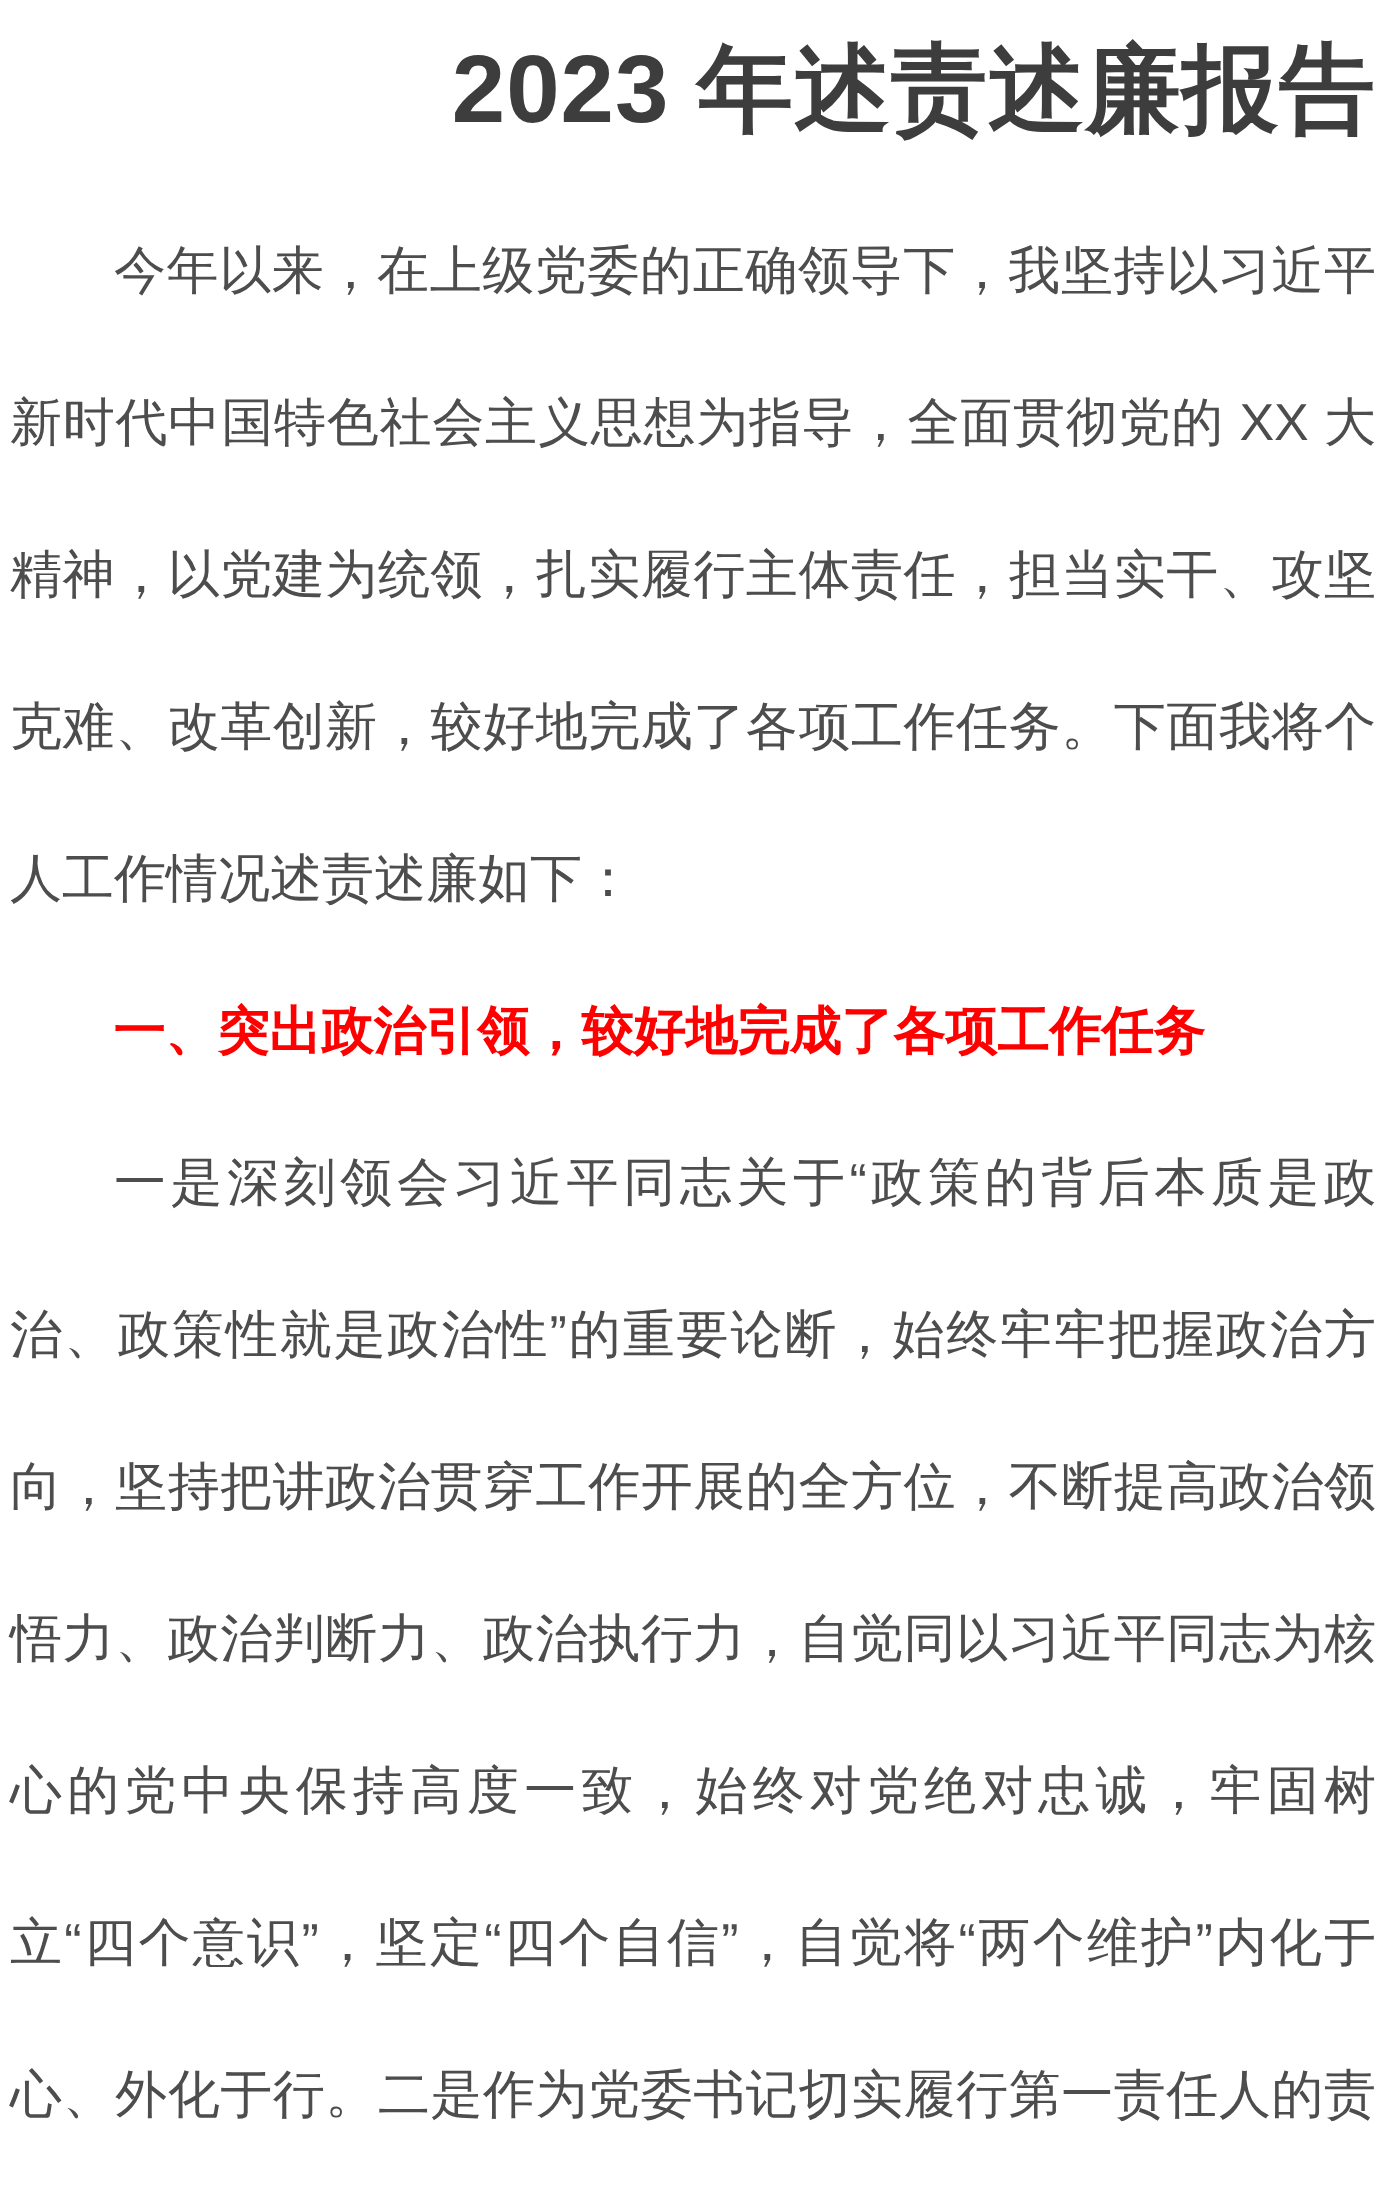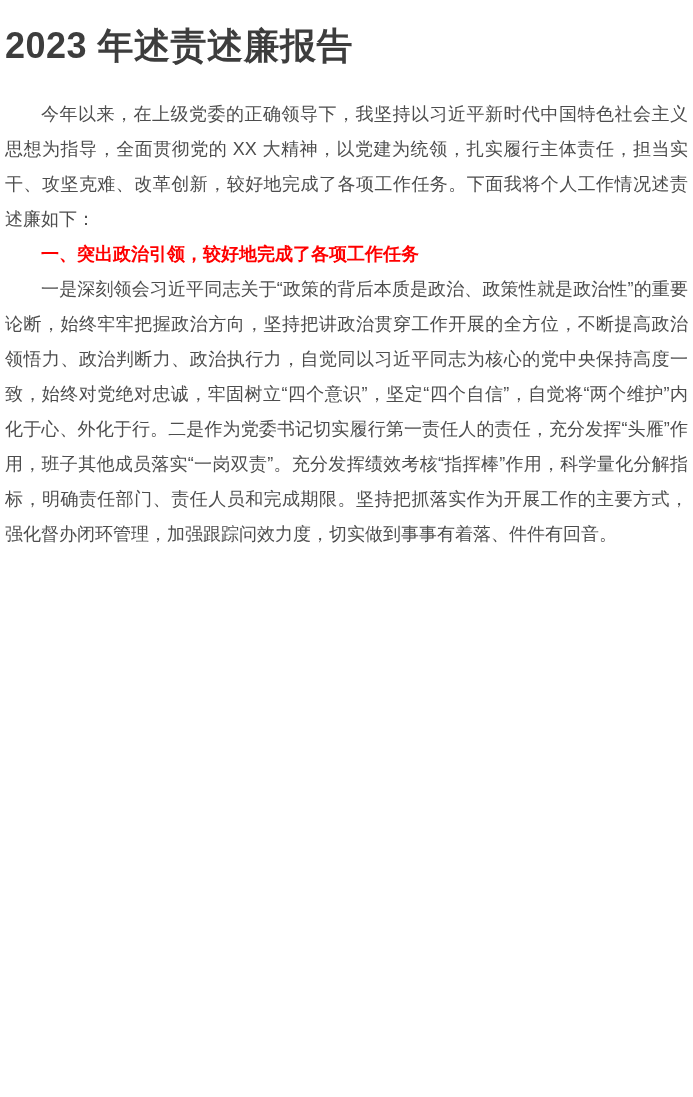--- a/index.html
+++ b/index.html
@@ -15,31 +15,31 @@
   }
   .page {
     width: 693px;
     height: 1097px;
     box-sizing: border-box;
     padding: 0 5px;
     background: #ffffff;
   }
   .title {
     margin: 22px 0 28px 0;
-    text-align: left;
-    font-size: 36px;
+    text-align: right;
+    font-size: 48px;
     line-height: 47px;
     font-weight: bold;
     color: #3d3d3d;
     letter-spacing: 0.5px;
   }
   p {
     margin: 0;
-    font-size: 18px;
-    line-height: 35px;
+    font-size: 26px;
+    line-height: 76px;
     color: #4d4d4d;
     text-align: justify;
     text-indent: 2em;
     word-break: break-all;
   }
   p.section-heading {
     color: #ff0000;
     font-weight: bold;
   }
 </style>

